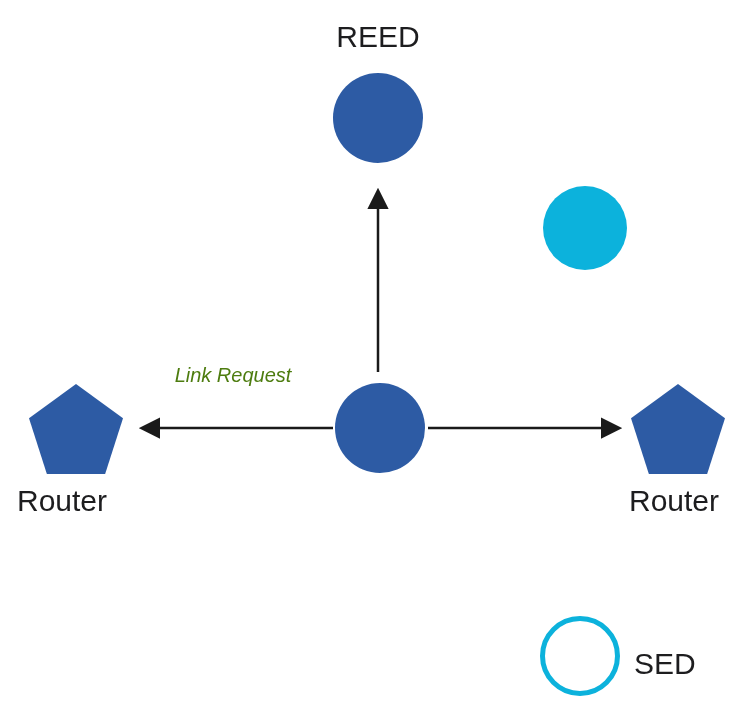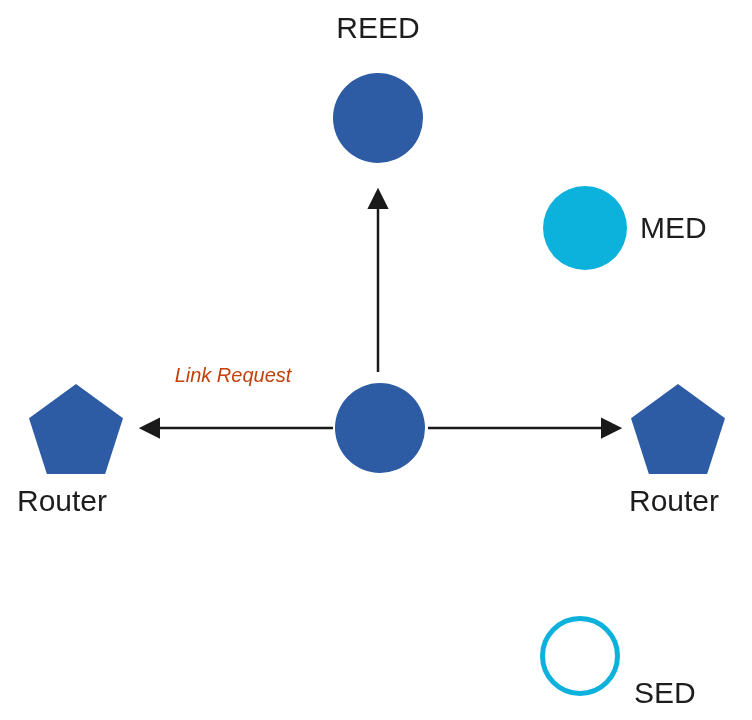--- a/index.html
+++ b/index.html
@@ -47,34 +47,34 @@
     box-sizing: content-box;
   }
   .pentagon {
     position: absolute;
     width: 94px;
     height: 90px;
     clip-path: polygon(50% 0%, 100% 38%, 81% 100%, 19% 100%, 0% 38%);
   }
   .pentagon-left  { left: 29px;  top: 384px; }
   .pentagon-right { left: 631px; top: 384px; }
-  .reed-label   { left: 378px; top: 11px; }
+  .reed-label   { left: 378px; top: 20px; }
   .med-label    { left: 640px; top: 228px; }
-  .sed-label    { left: 634px; top: 693px; }
+  .sed-label    { left: 634px; top: 664px; }
   .router-left-label  { left: 62px;  top: 484px; }
   .router-right-label { left: 674px; top: 484px; }
   .annotation {
     position: absolute;
     left: 233px;
     top: 364px;
     transform: translateX(-50%);
     text-align: center;
     font-size: 20px;
     font-style: italic;
-    color: #c2410c;
+    color: #4d7c0f;
     line-height: 1.15;
     white-space: nowrap;
   }
 </style>
 </head>
 <body>
 
 <div class="canvas">
 
   <svg class="arrows" width="752" height="720" viewBox="0 0 752 720">
@@ -85,21 +85,20 @@
     </defs>
     <line x1="378" y1="372" x2="378" y2="192" stroke="#1a1a1a" stroke-width="2.5" marker-end="url(#arrowhead)"></line>
     <line x1="333" y1="428" x2="143" y2="428" stroke="#1a1a1a" stroke-width="2.5" marker-end="url(#arrowhead)"></line>
     <line x1="428" y1="428" x2="618" y2="428" stroke="#1a1a1a" stroke-width="2.5" marker-end="url(#arrowhead)"></line>
   </svg>
 
   <div class="label centered reed-label">REED</div>
   <div class="circle reed-circle" style="background-color: rgb(45, 91, 164);"></div>
 
   <div class="circle med-circle" style="background-color: rgb(12, 178, 220);"></div>
-  <div class="label vcentered med-label">MED</div>
 
   <div class="circle center-circle" style="background-color: rgb(45, 91, 164);"></div>
 
   <div class="annotation">
     <div>Link Request</div>
   </div>
 
   <div class="pentagon pentagon-left" style="background-color: rgb(45, 91, 164);"></div>
   <div class="label centered router-left-label">Router</div>
 

